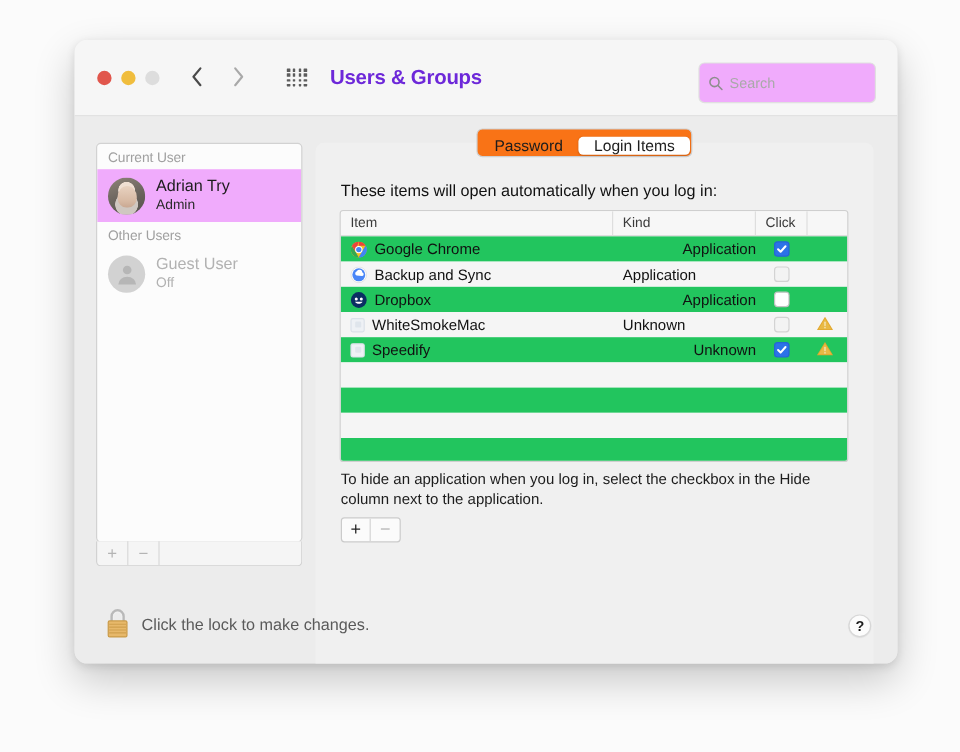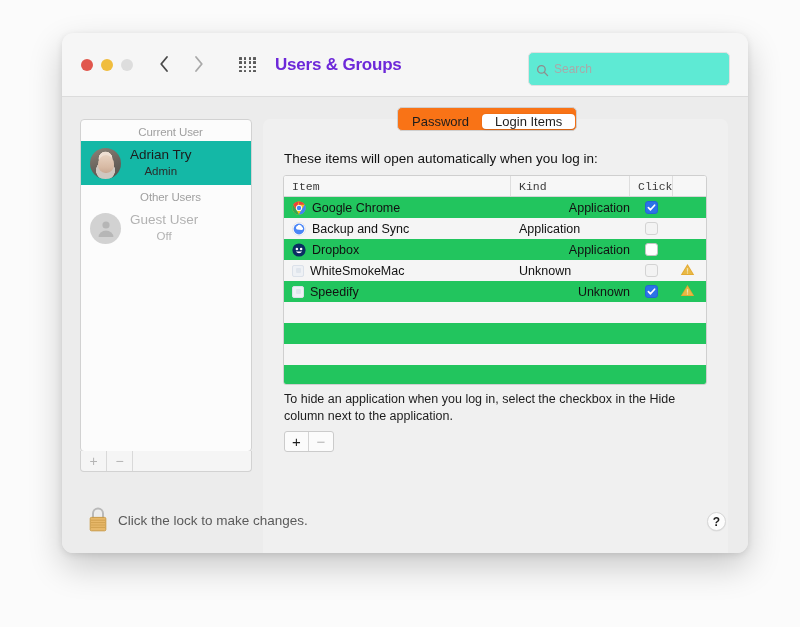--- a/index.html
+++ b/index.html
@@ -46,22 +46,22 @@
   }
   .grid-icon i { background:#5c5c5c; border-radius:.5px; width:2.6px; height:2.6px; }
 
   .win-title {
     position:absolute; left:213px; top:22px;
     font-size:17px; font-weight:700; color:#6d28d9; letter-spacing:-.2px;
   }
 
   .searchbox {
     position:absolute; right:18px; top:19px;
-    width:202px; height:24px;
-    background:#5eead4;
+    width:148px; height:24px;
+    background:#f0abfc;
     border:1px solid #e0e0e0;
     border-radius:5px;
     display:flex; align-items:center; padding:16px 7px;
   }
   .searchbox .mag { width:13px; height:13px; flex:0 0 auto; margin-right:5px; }
   .search-input {
     border:0; background:transparent; outline:none;
     font-family:"Liberation Sans", sans-serif; font-size:12px; color:#444;
     width:100%;
   }
@@ -71,30 +71,29 @@
   .wbody { position:relative; height:456px; background:#ececec; }
 
   
   .sidebar {
     position:absolute; left:18px; top:22px;
     width:172px; height:333px;
     background:#fcfcfc;
     border:1px solid #d2d2d2;
     border-radius:4px;
     overflow:hidden;
-    text-align:center;
   }
   .grp-label {
     font-size:11.5px; color:#a0a0a0; padding:6px 0 3px 9px; letter-spacing:-.1px;
   }
   .user-row {
     display:flex; align-items:center; gap:9px;
     padding:5px 9px; height:44px;
   }
-  .user-row.selected { background:#14b8a6; }
+  .user-row.selected { background:#f0abfc; }
   .avatar { width:31px; height:31px; border-radius:50%; flex:0 0 auto; overflow:hidden; position:relative; }
   .avatar.photo {
     background:
       radial-gradient(circle at 50% 34%, #efdfd2 0 26%, rgba(239,223,210,0) 28%),
       radial-gradient(circle at 50% 72%, #cfc7c0 0 34%, rgba(207,199,192,0) 36%),
       linear-gradient(160deg,#8d8378 0%,#6d665f 48%,#55504b 100%);
   }
   .avatar.photo::after{
     content:""; position:absolute; left:50%; top:52%;
     transform:translate(-50%,-50%);
@@ -173,21 +172,21 @@
     width:424px; height:210px;
     background:#fff;
     border:1px solid #cfcfcf;
     border-radius:3px;
     overflow:hidden;
   }
   .thead {
     display:flex; height:21px;
     background:#f7f7f7;
     border-bottom:1px solid #d6d6d6;
-    font-size:11.5px; color:#3a3a3a;font-family:Liberation Mono, monospace;
+    font-size:11.5px; color:#3a3a3a;
   }
   .th { display:flex; align-items:center; padding-left:8px; }
   .th.item { width:227px; border-right:1px solid #dedede; }
   .th.kind { width:119px; border-right:1px solid #dedede; }
   .th.hide { width:43px; border-right:1px solid #dedede; }
   .th.warn { flex:1; }
 
   .trow {
     display:flex; align-items:center; height:21px;
     font-size:12.5px; color:#111;

